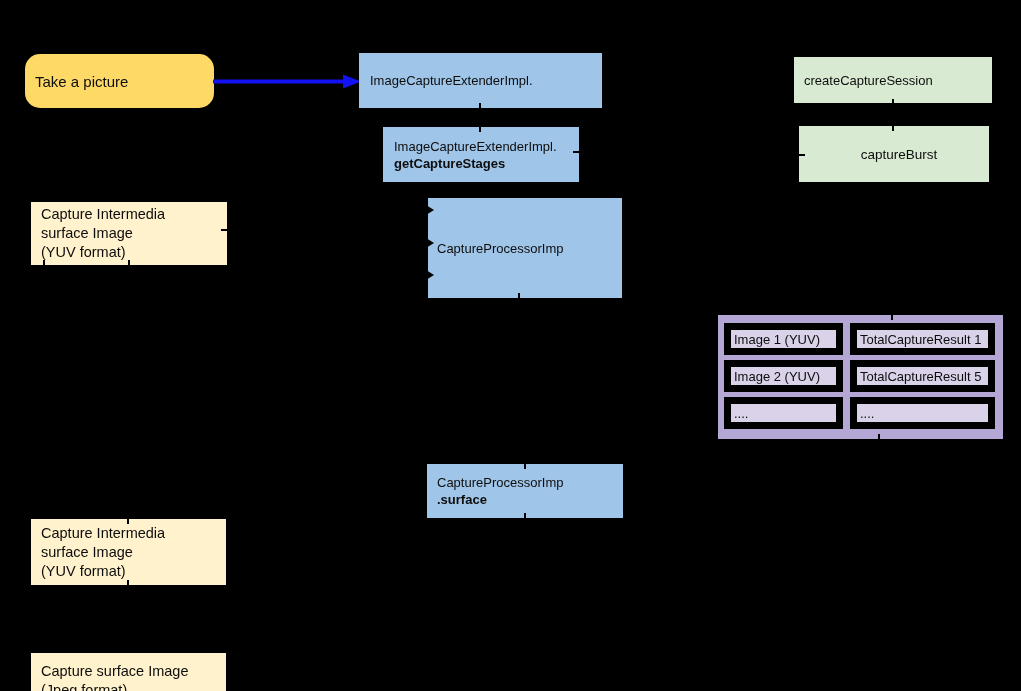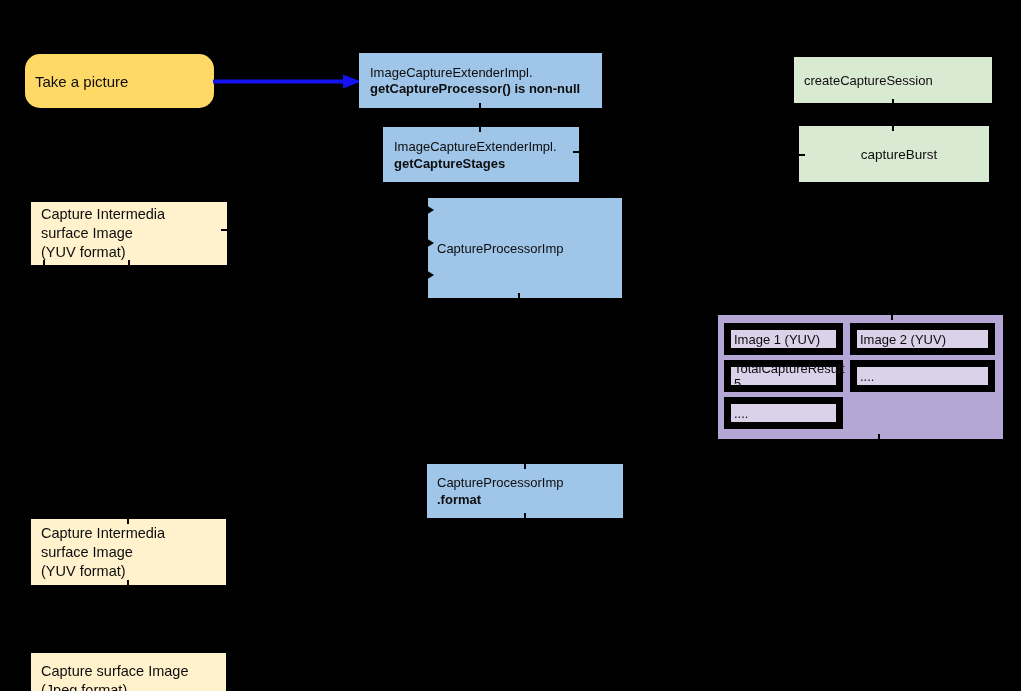--- a/index.html
+++ b/index.html
@@ -58,21 +58,20 @@
   <span>Take a picture</span>
 </div>
 
 <svg id="arrow-svg" width="148" height="17" aria-hidden="true">
   <line x1="0" y1="8.5" x2="132" y2="8.5" stroke="var(--arrow-blue)" stroke-width="4"></line>
   <polygon points="130,1.5 148,8.5 130,15.5" fill="var(--arrow-blue)"></polygon>
 </svg>
 
 <div class="node" id="proc-nonnull">
   <span>ImageCaptureExtenderImpl.</span>
-  <span class="b">getCaptureProcessor() is non-null</span>
 </div>
 
 <div class="node" id="stages">
   <span>ImageCaptureExtenderImpl.</span>
   <span class="b">getCaptureStages</span>
 </div>
 
 <div class="node" id="create-session">
   <span>createCaptureSession</span>
 </div>
@@ -86,29 +85,30 @@
   <span>surface Image</span>
   <span>(YUV format)</span>
 </div>
 
 <div class="node" id="processor-imp">
   <span>CaptureProcessorImp</span>
 </div>
 
 <div id="rtable">
   <div class="cell">Image 1 (YUV)</div>
+  <div class="cell">TotalCaptureResult 1</div>
   <div class="cell">Image 2 (YUV)</div>
   <div class="cell">TotalCaptureResult 5</div>
   <div class="cell">....</div>
   <div class="cell">....</div>
 </div>
 
 <div class="node" id="process">
   <span>CaptureProcessorImp</span>
-  <span class="b">.format</span>
+  <span class="b">.surface</span>
 </div>
 
 <div class="node" id="intermedia-bottom">
   <span>Capture Intermedia</span>
   <span>surface Image</span>
   <span>(YUV format)</span>
 </div>
 
 <div class="node" id="jpeg">
   <span>Capture surface Image</span>

